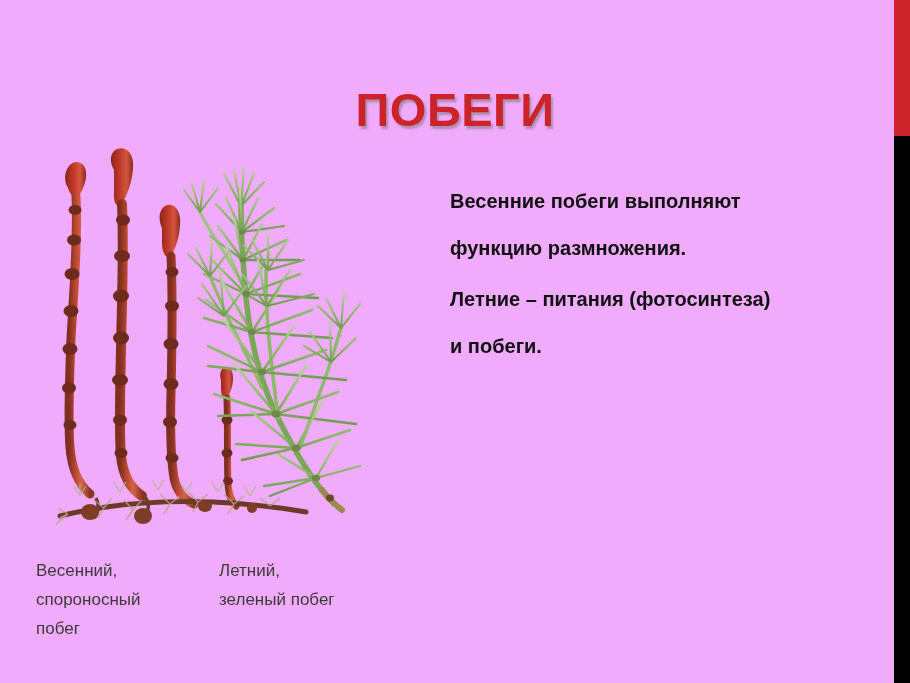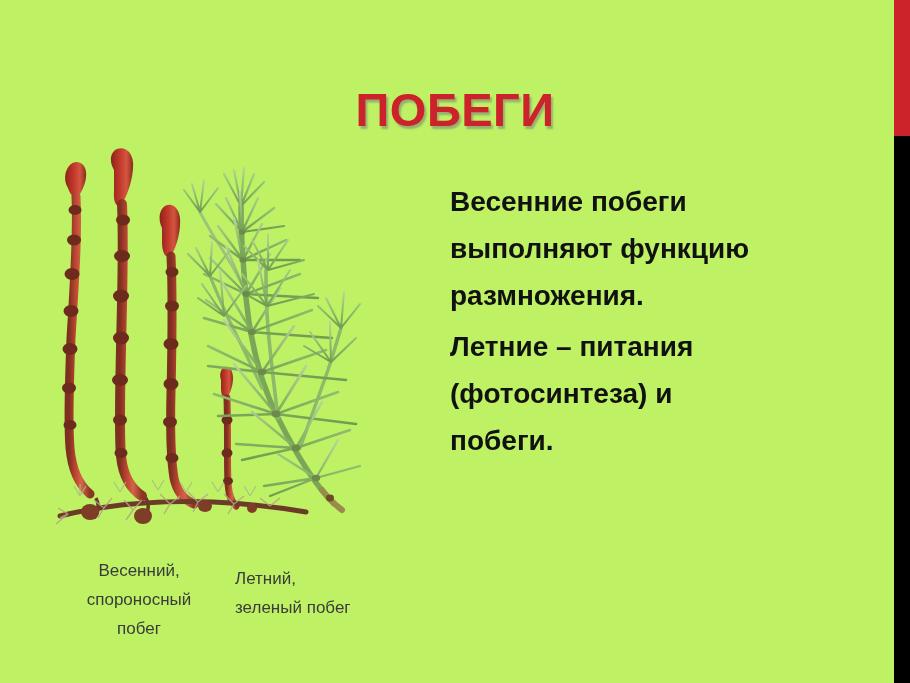--- a/index.html
+++ b/index.html
@@ -11,21 +11,21 @@
     width: 910px;
     height: 683px;
     position: relative;
     overflow: hidden;
     font-family: "Liberation Sans", sans-serif;
   }
 
   #slide {
     position: absolute;
     inset: 0;
-    background: #bef264;
+    background: #f0abfc;
   }
 
   
   .edge-bar {
     position: absolute;
     right: 0;
     width: 16px;
   }
   .edge-bar-red {
     top: 0;
@@ -58,21 +58,21 @@
   
   #body-text {
     position: absolute;
     left: 450px;
     top: 178px;
     width: 330px;
   }
   .body-par {
     font-family: "Liberation Sans", sans-serif;
     font-weight: bold;
-    font-size: 28px;
+    font-size: 20px;
     line-height: 47px;
     color: #111111;
     margin: 0 0 4px 0;
   }
 
   
   #illustration {
     position: absolute;
     left: 38px;
     top: 148px;
@@ -83,22 +83,22 @@
 
   
   .caption {
     position: absolute;
     font-family: "Liberation Sans", sans-serif;
     font-size: 17px;
     line-height: 29px;
     color: #3b3b3b;
     white-space: pre-line;
   }
-  #caption-spring { left: 64px; top: 556px; width: 150px; text-align: center; }
-  #caption-summer { left: 235px; top: 556px; width: 170px; margin-top: 8px; }
+  #caption-spring { left: 36px; top: 556px; width: 150px; }
+  #caption-summer { left: 219px; top: 556px; width: 170px; }
 </style>
 </head>
 <body>
 
 <div id="slide">
 
   <div class="edge-bar edge-bar-red"></div>
   <div class="edge-bar edge-bar-black"></div>
 
   <div id="title">ПОБЕГИ</div>

